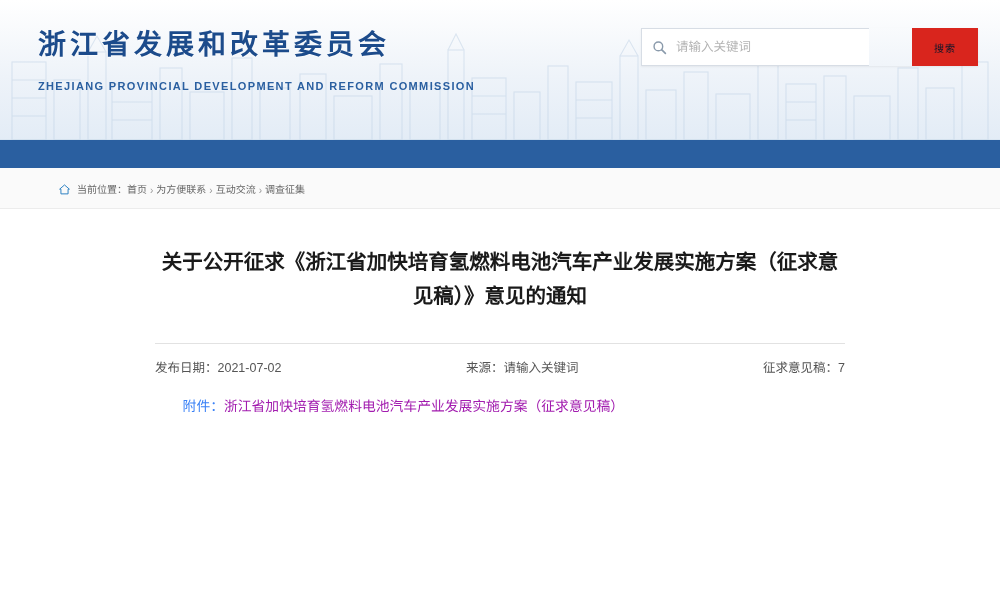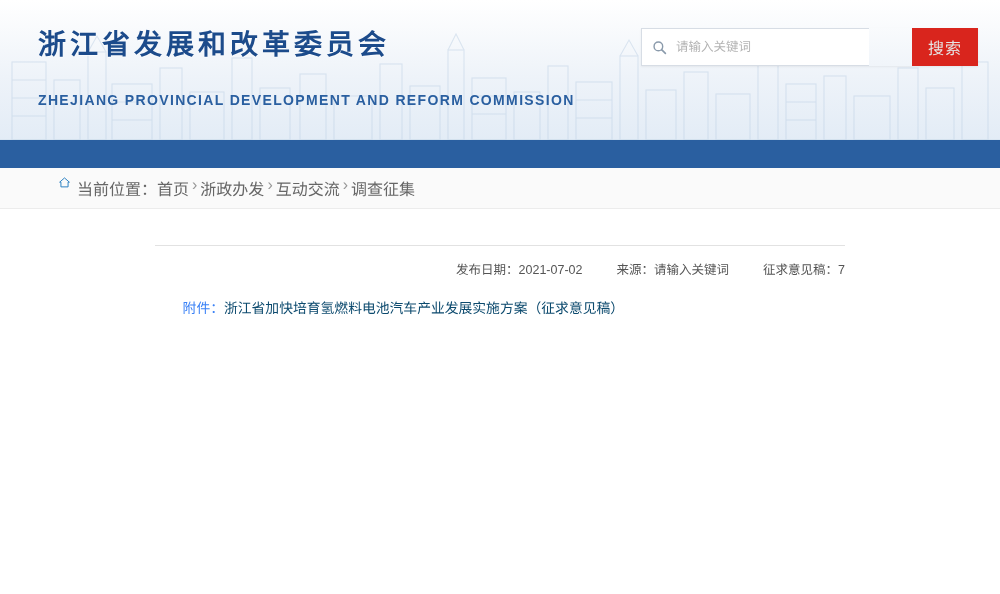--- a/index.html
+++ b/index.html
@@ -41,22 +41,22 @@
     font-family: "DejaVu Sans", "Liberation Sans", sans-serif;
     font-size: 28px;
     font-weight: bold;
     letter-spacing: 4px;
     color: #1c4b8b;
     line-height: 54px;
     white-space: nowrap;
     text-shadow: 0 1px 0 rgba(255,255,255,.6);
   }
   .site-title-en {
-    margin-top: 20px;
-    font-size: 14px;
+    margin-top: 8px;
+    font-size: 11px;
     font-weight: bold;
     letter-spacing: 1.35px;
     color: #2a5fa0;
     white-space: nowrap;
   }
 
   
   .search-box {
     position: absolute;
     top: 28px;
@@ -91,22 +91,22 @@
     font-size: 12.5px;
     color: #555;
     font-family: "Liberation Sans", sans-serif;
     background: transparent;
   }
   .search-input::placeholder { color: #b3b3b3; }
   .search-button {
     width: 66px;
     border: none;
     background: #d9251d;
-    color: #e5e5e5;
-    font-size: 16px;
+    color: #0f172a;
+    font-size: 10px;
     font-family: "Liberation Sans", sans-serif;
     cursor: pointer;
     letter-spacing: 1px;
   }
 
   
   .nav-bar {
     width: 1000px;
     height: 28px;
     background: #2a5fa0;
@@ -116,23 +116,23 @@
   .breadcrumb-wrap {
     width: 1000px;
     height: 40px;
     background: #fafafa;
     border-bottom: 1px solid #ececec;
     display: flex;
     align-items: center;
   }
   .breadcrumb {
     display: flex;
-    align-items: flex-start;
+    align-items: flex-end;
     padding-left: 58px;
-    font-size: 16px;
+    font-size: 10px;
     color: #666;
   }
   .home-icon {
     width: 13px;
     height: 13px;
     margin-right: 6px;
     display: inline-block;
   }
   .crumb-sep { margin: 0 3px; color: #999; }
   .crumb-link { color: #666; text-decoration: none; cursor: pointer; }
@@ -155,21 +155,21 @@
     line-height: 34px;
     color: #1a1a1a;
     text-align: center;
     margin: 0 0 30px 0;
     padding: 0 4px;
   }
   .meta-row {
     border-top: 1px solid #e2e2e2;
     padding-top: 13px;
     display: flex;
-    justify-content: flex-end;
+    justify-content: space-between;
     gap: 34px;
     font-size: 12.5px;
     color: #555;
   }
   .meta-item { white-space: nowrap; }
 
   .article-content {
     margin-top: 16px;
     font-size: 13.8px;
     line-height: 29px;
@@ -180,21 +180,21 @@
     margin: 0 0 1px 0;
     text-align: justify;
     text-indent: 2em;
   }
   .attachment-line {
     text-indent: 2em;
     margin-top: 2px;
   }
   .attachment-label { color: #3b82f6; }
   .attachment-link {
-    color: #0c4a6e;
+    color: #a21caf;
     text-decoration: none;
     cursor: pointer;
     margin-top: 11px;
   }
 </style>
 </head>
 <body>
 
 <div class="site-header">
 
@@ -266,31 +266,32 @@
 <div class="nav-bar"></div>
 
 <div class="breadcrumb-wrap">
   <div class="breadcrumb">
     <svg class="home-icon" viewBox="0 0 16 16">
       <path d="M8 2.4 L14 7.6 H12.4 V13.4 H3.6 V7.6 H2 Z" fill="none" stroke="#2a7fc1" stroke-width="1.2" stroke-linejoin="round"></path>
     </svg>
     <span>当前位置：</span>
     <a class="crumb-link">首页</a>
     <span class="crumb-sep">›</span>
-    <a class="crumb-link">浙政办发</a>
+    <a class="crumb-link">为方便联系</a>
     <span class="crumb-sep">›</span>
     <a class="crumb-link">互动交流</a>
     <span class="crumb-sep">›</span>
     <span class="crumb-label">调查征集</span>
   </div>
 </div>
 
 <div class="page-body">
   <div class="article">
 
+    <h1 class="article-title">关于公开征求《浙江省加快培育氢燃料电池汽车产业发展实施方案（征求意见稿）》意见的通知</h1>
 
     <div class="meta-row">
       <span class="meta-item">
         <span>发布日期：</span><span>2021-07-02</span>
       </span>
       <span class="meta-item">
         <span>来源：</span><span>请输入关键词</span>
       </span>
       <span class="meta-item">
         <span>征求意见稿：</span><span>7</span>

